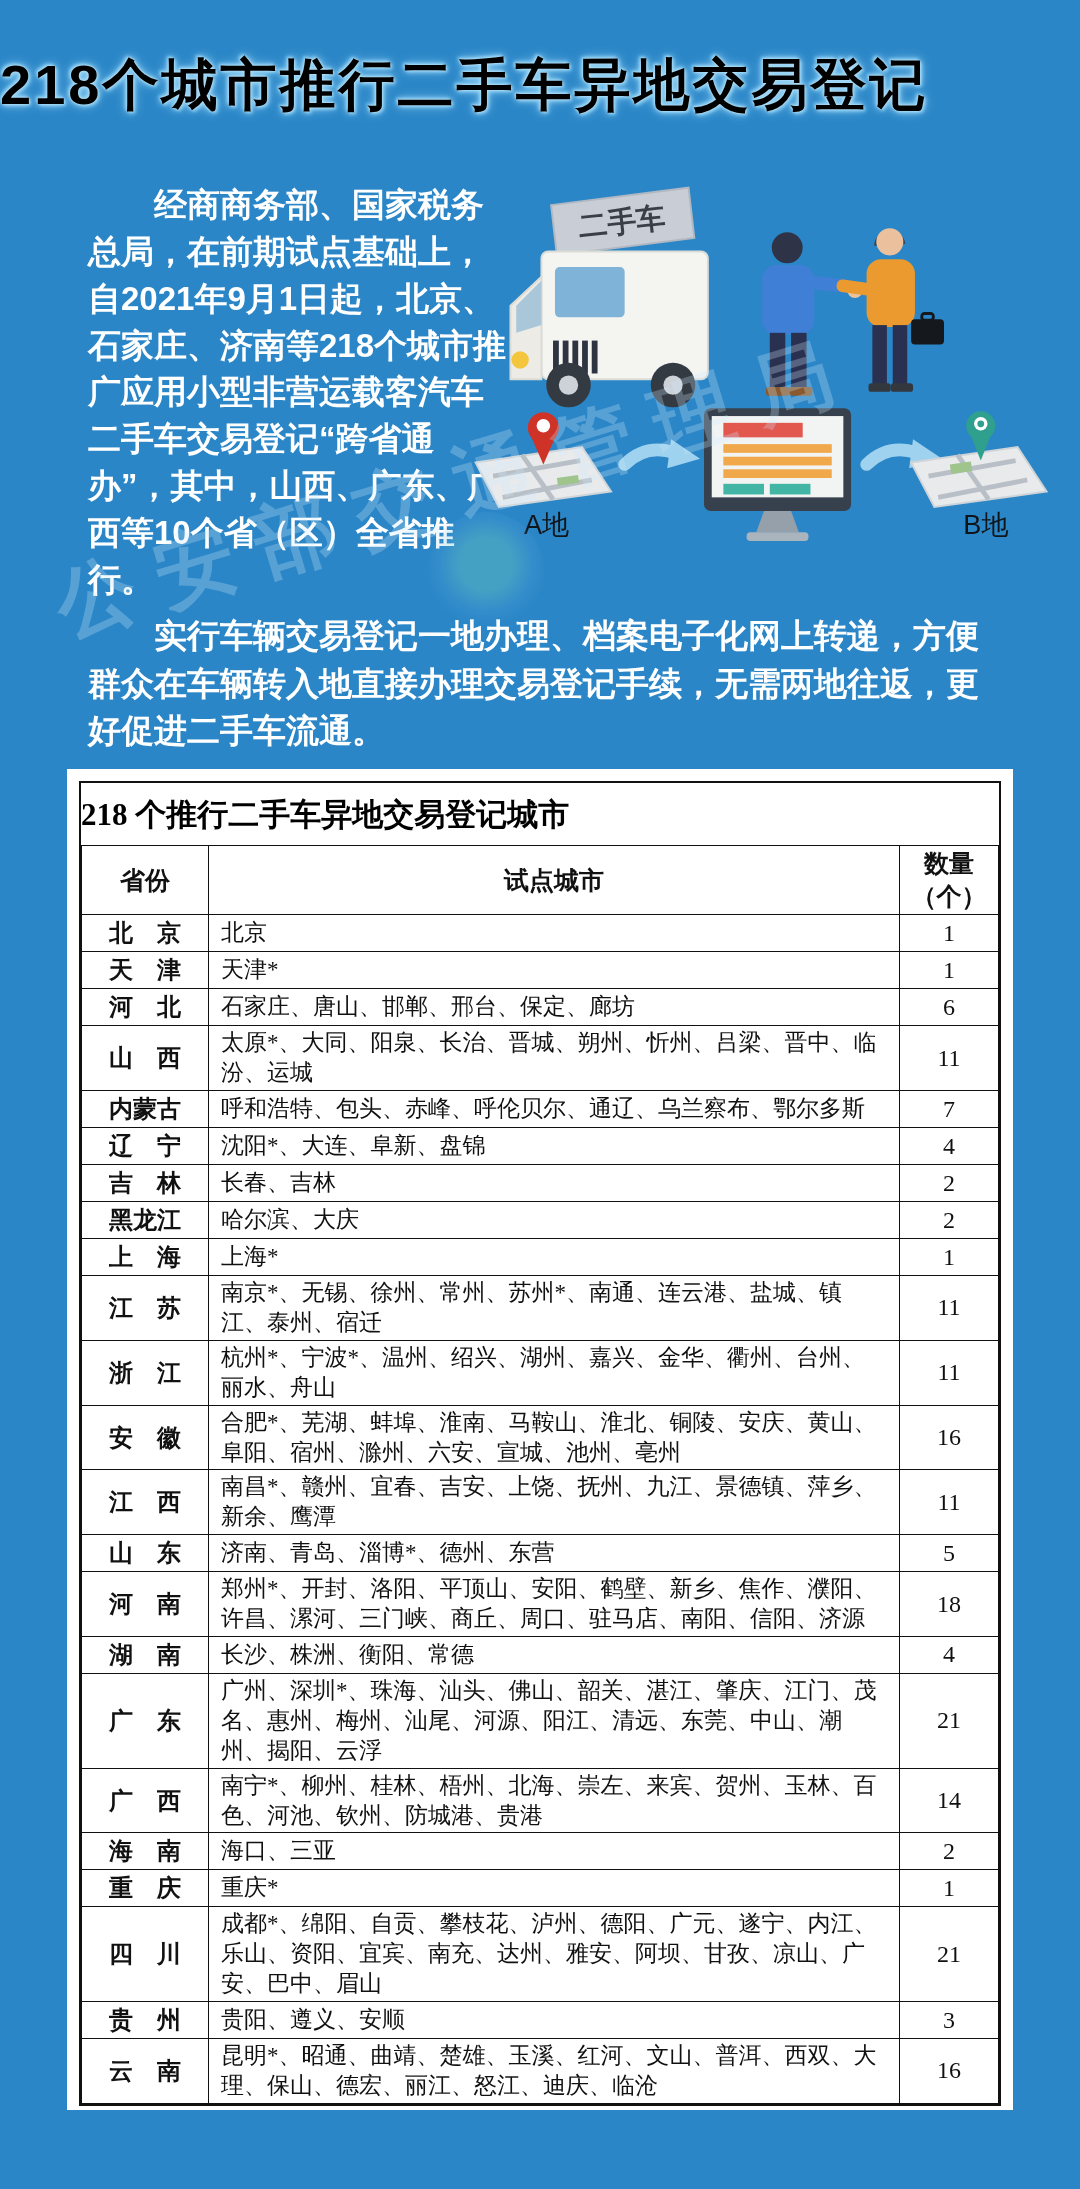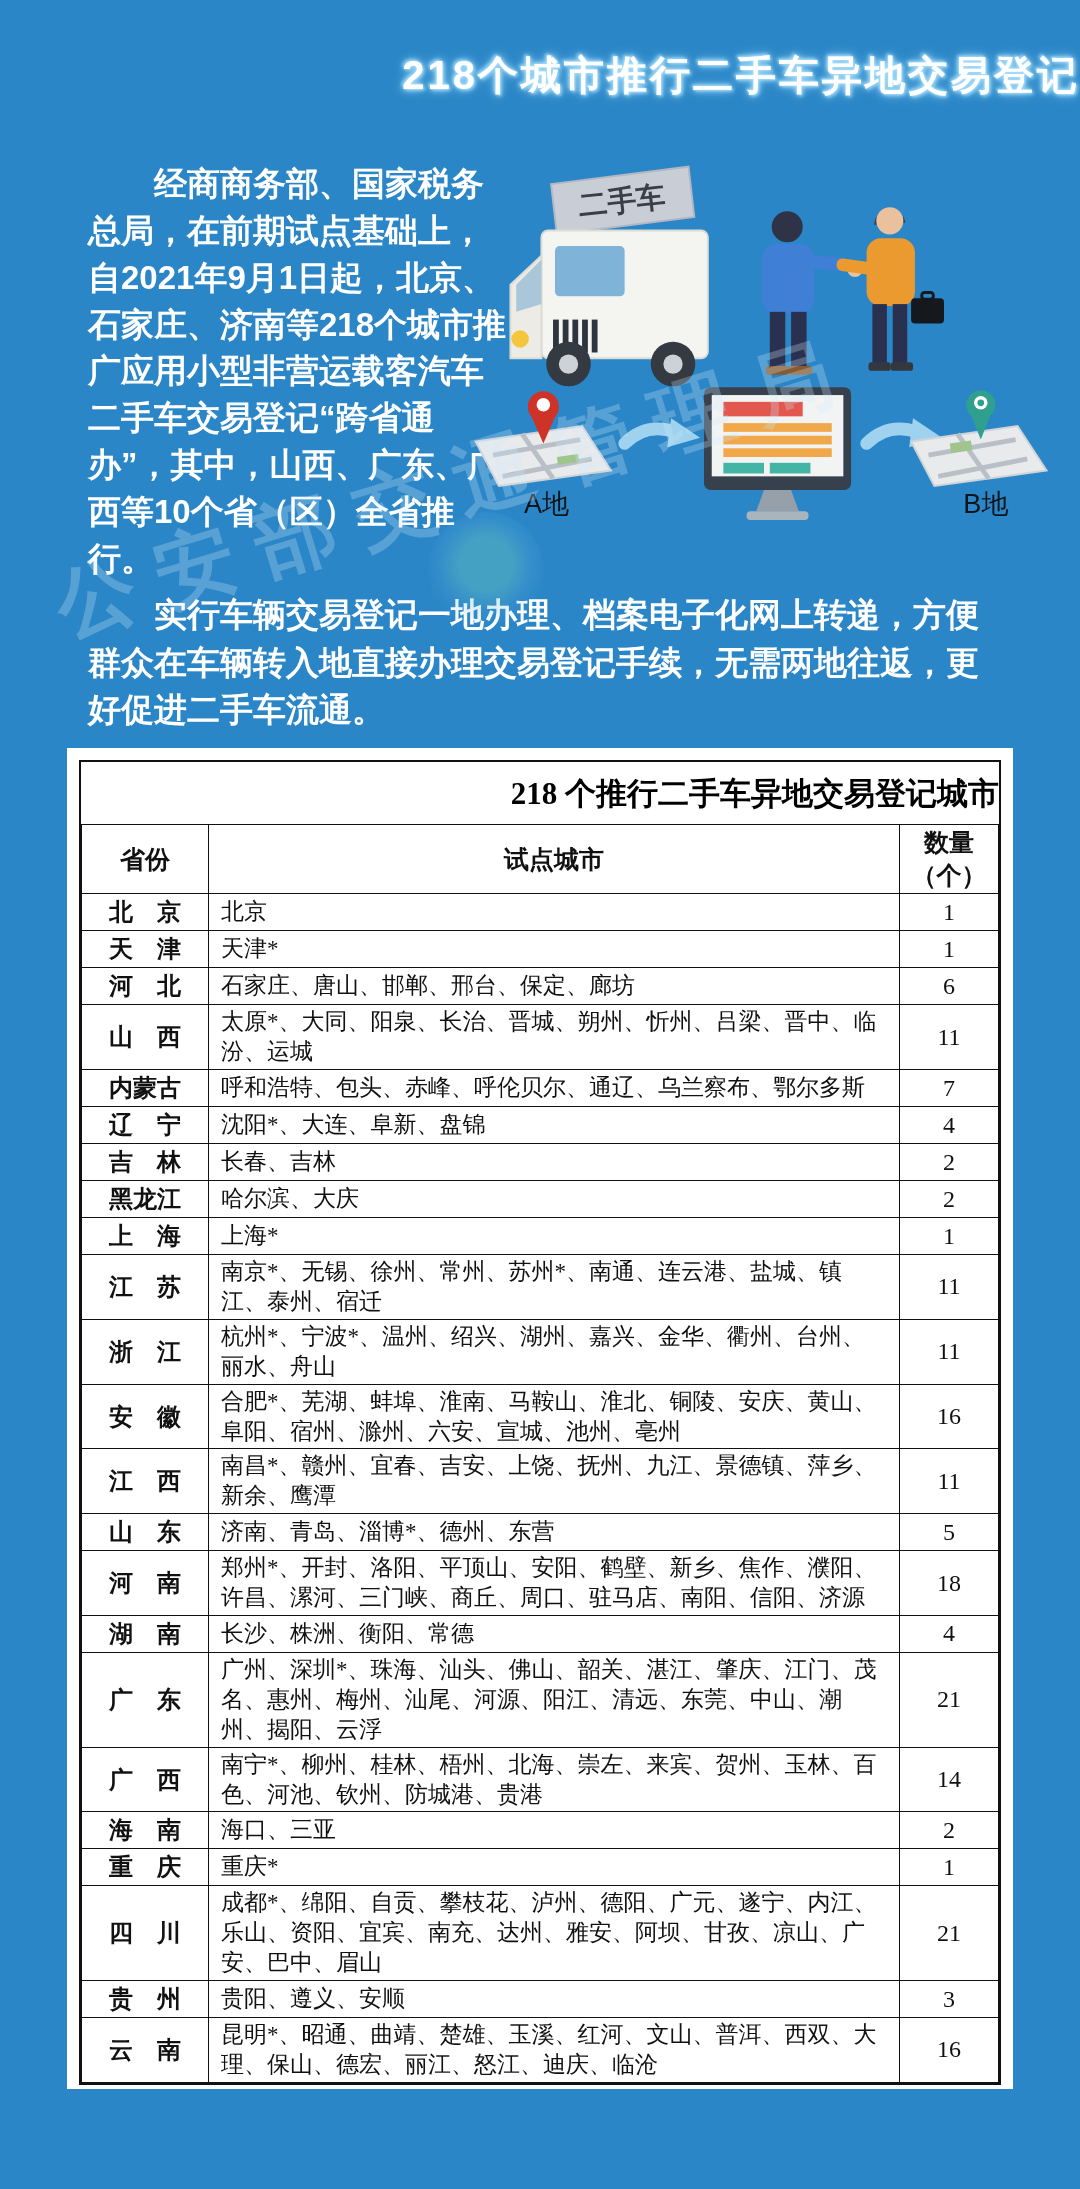--- a/index.html
+++ b/index.html
@@ -1,40 +1,40 @@
 <!DOCTYPE html>
 <html><head>
 <meta charset="utf-8">
 <style>
   html,body{margin:0;padding:0;background:#2b86c7;}
   .page{position:relative;width:1080px;height:2189px;background:#2b86c7;overflow:hidden;
         font-family:"Liberation Sans",sans-serif;margin:0 auto;}
   
-  .main-title{margin:0;padding-top:48px;text-align:right;color:#ffffff;
-    font-size:40px;font-weight:bold;letter-spacing:3px;
+  .main-title{margin:0;padding-top:48px;text-align:left;color:#000000;
+    font-size:56px;font-weight:bold;letter-spacing:3px;
     text-shadow:0 0 2px #cdebfb,0 0 6px #a5dcf8,0 0 12px #8fd0f4,2px 2px 3px #6fbdeb,-2px -2px 3px #6fbdeb;}
   
   .intro-row{display:flex;margin:58px 30px 0 88px;position:relative;}
   .para{color:#ffffff;font-weight:bold;text-indent:2em;margin:0;}
   .para-1{width:424px;font-size:33px;line-height:1.42;}
   .illus-wrap{flex:1;position:relative;height:372px;}
   .illus-wrap svg{position:absolute;right:-14px;top:-10px;}
   .para-2{margin:8px 88px 0 88px;font-size:33px;line-height:1.45;}
   
   .watermark{position:absolute;left:58px;top:556px;white-space:nowrap;pointer-events:none;
     font-size:80px;font-weight:bold;letter-spacing:24px;color:rgba(205,235,252,0.28);
     transform:rotate(-17deg);transform-origin:0 50%;z-index:1;}
   .emblem{position:absolute;left:428px;top:512px;width:116px;height:116px;border-radius:50%;
     pointer-events:none;z-index:1;
     background:radial-gradient(circle at 50% 45%, rgba(110,205,190,0.38) 0 30%, rgba(90,170,220,0.18) 55%, rgba(90,170,220,0) 72%);}
   
   .panel{position:relative;z-index:2;width:946px;margin:14px auto 0;background:#ffffff;
     padding:12px 12px 4px;box-sizing:border-box;}
   .frame{border:2px solid #111111;}
-  .table-title{text-align:right;font-family:"Liberation Serif","DejaVu Serif",serif;
+  .table-title{text-align:left;font-family:"Liberation Serif","DejaVu Serif",serif;
     font-weight:bold;font-size:31px;color:#000000;padding:11px 0 9px;}
   table.city-table{width:100%;border-collapse:collapse;font-family:"Liberation Serif","DejaVu Serif",serif;color:#111111;}
   .city-table th,.city-table td{border:1px solid #111111;}
   .city-table thead th{font-size:25px;font-weight:bold;height:40px;}
   .city-table td.province-cell{width:122px;text-align:center;font-weight:bold;font-size:24px;padding:2px 2px;margin-top:48px;}
   .city-table td.cities-cell{padding:2px 12px;font-size:23px;line-height:1.3;}
   .city-table td.count-cell{width:96px;text-align:center;font-size:24px;}
   .city-table tbody tr{height:35px;}
 </style>
 </head>

